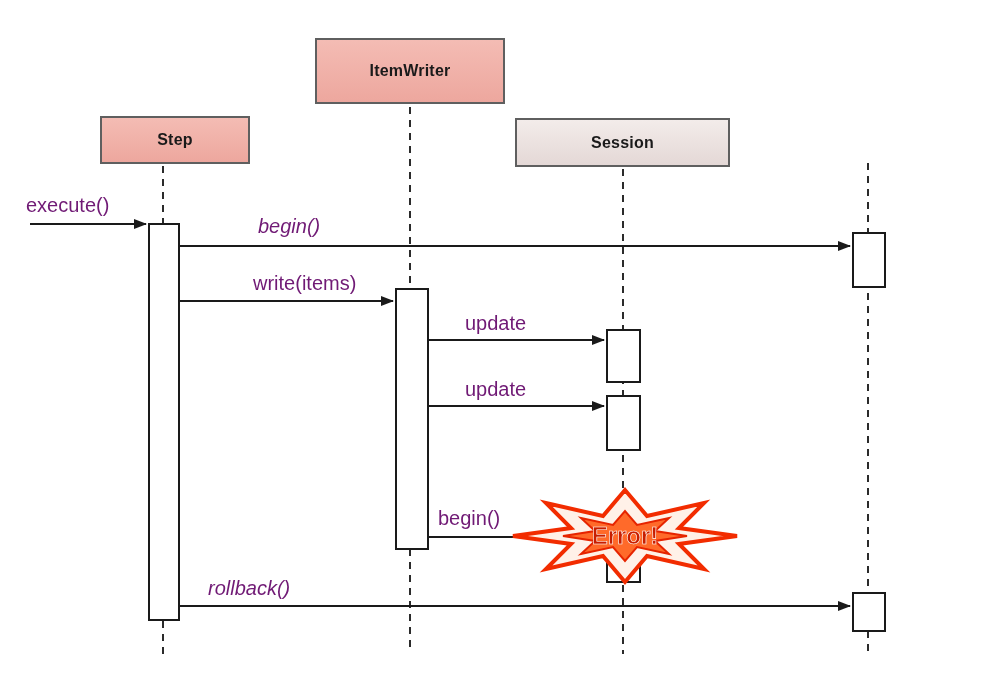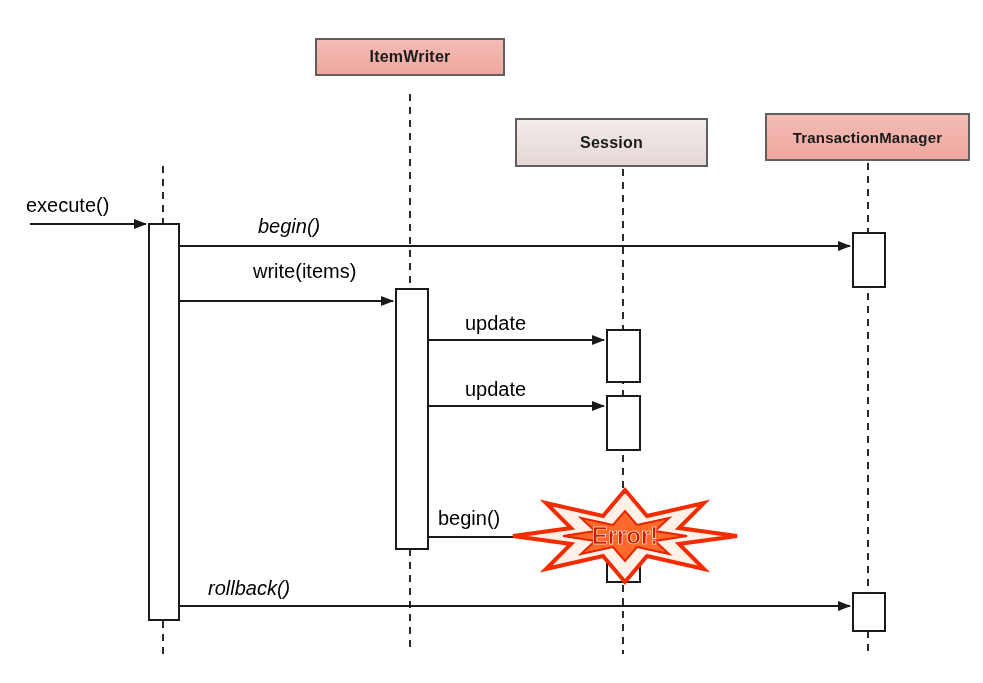--- a/index.html
+++ b/index.html
@@ -34,33 +34,33 @@
     color: #1a1a1a;
     letter-spacing: 0.2px;
   }
   .participant.salmon {
     background: linear-gradient(#f4bcb4, #eda79e);
   }
   .participant.light {
     background: linear-gradient(#f3ecea, #e4d8d6);
   }
   .p-step    { left: 100px; top: 116px; width: 150px; height: 48px; }
-  .p-writer  { left: 315px; top: 38px;  width: 190px; height: 38px; }
-  .p-session { left: 515px; top: 118px; width: 193px; height: 49px; }
+  .p-writer  { left: 315px; top: 38px;  width: 190px; height: 66px; }
+  .p-session { left: 515px; top: 118px; width: 215px; height: 49px; }
   .p-txmgr   { left: 765px; top: 113px; width: 205px; height: 48px; font-size: 15px; }
   .msg-label {
     position: absolute;
     font-size: 20px;
-    color: #000000;
+    color: #701a75;
     white-space: nowrap;
     text-align: center;
   }
   .m-execute  { left: 26px;  top: 194px; }
   .m-begin    { left: 258px; top: 215px; font-style: italic; }
-  .m-write    { left: 253px; top: 260px; }
+  .m-write    { left: 253px; top: 272px; }
   .m-update1  { left: 465px; top: 312px; }
   .m-update2  { left: 465px; top: 378px; }
   .m-flush    { left: 438px; top: 507px; }
   .m-rollback { left: 208px; top: 577px; font-style: italic; }
 </style>
 </head>
 <body>
 
 <div class="stage">
 
@@ -92,28 +92,28 @@
     <line x1="429" y1="537" x2="604" y2="537" stroke="#1a1a1a" stroke-width="2" marker-end="url(#arrow)"></line>
     <line x1="180" y1="606" x2="850" y2="606" stroke="#1a1a1a" stroke-width="2" marker-end="url(#arrow)"></line>
 
     <g>
       <polygon points="737,536 679,544 704,569 647,556 625,582 603,556 546,569 571,544 513,536 571,528 546,503 603,516 625,490 647,516 704,503 679,528" fill="#fff1e8" stroke="#f22c00" stroke-width="4" stroke-linejoin="miter"></polygon>
       <polygon points="687,536 655,541 669,554 637,547 625,561 613,547 581,554 595,541 563,536 595,531 581,518 613,525 625,511 637,525 669,518 655,531" fill="#ff6a2a" stroke="#e62400" stroke-width="2"></polygon>
       <text x="625" y="544" text-anchor="middle" font-size="24" font-weight="bold" font-family="Liberation Sans, DejaVu Sans, sans-serif" fill="#c81e00" stroke="#ffffff" stroke-width="0.6">Error!</text>
     </g>
   </svg>
 
+  <div class="participant salmon p-step">
+    <span>Step</span>
+  </div>
   <div class="participant salmon p-writer">
     <span>ItemWriter</span>
   </div>
   <div class="participant light p-session">
     <span>Session</span>
-  </div>
-  <div class="participant salmon p-txmgr">
-    <span>TransactionManager</span>
   </div>
 
   <div class="msg-label m-execute">execute()</div>
   <div class="msg-label m-begin">begin()</div>
   <div class="msg-label m-write">write(items)</div>
   <div class="msg-label m-update1">update</div>
   <div class="msg-label m-update2">update</div>
   <div class="msg-label m-flush">begin()</div>
   <div class="msg-label m-rollback">rollback()</div>
 

